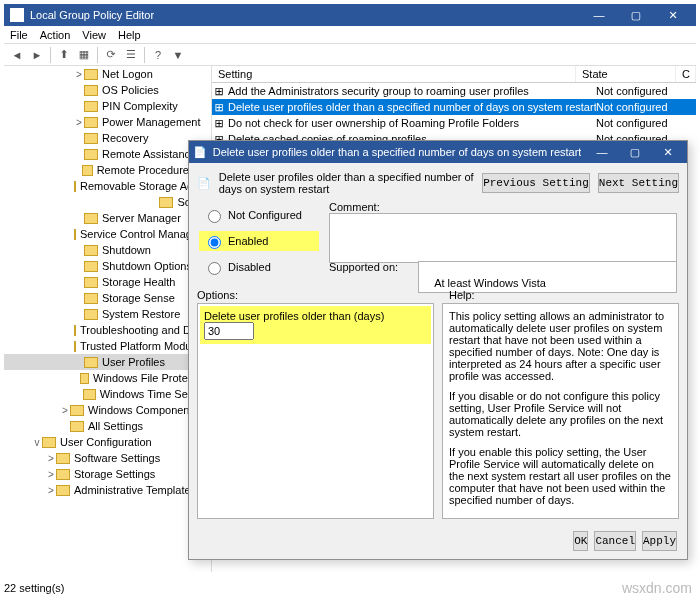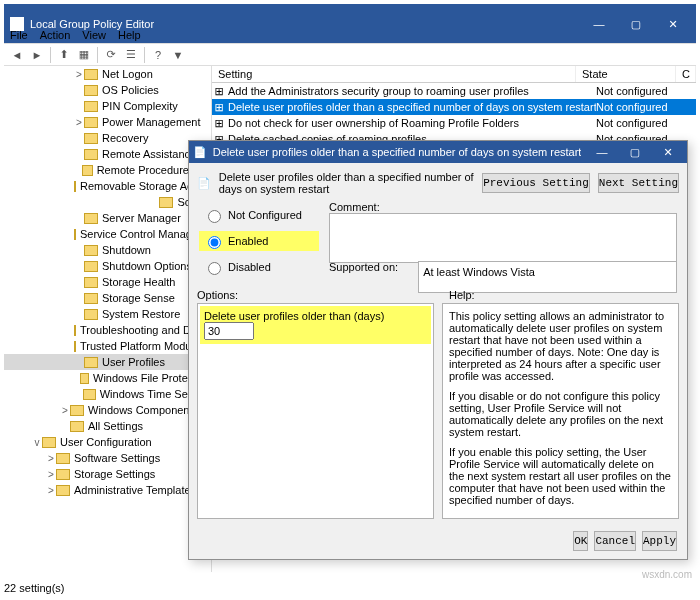--- a/index.html
+++ b/index.html
@@ -1,19 +1,19 @@
 <!DOCTYPE html>
 <html><head>
 <meta charset="utf-8">
 <style>
 * { box-sizing: border-box; font-family: "Segoe UI", Tahoma, sans-serif; font-size: 11px; }
 body { margin: 0; width: 700px; height: 600px; background: #fff; position: relative; overflow: hidden; }
 
 
-.titlebar { background: #2b579a; color: #fff; height: 40px; display: flex; align-items: center; padding: 0 6px; justify-content: space-between; position: absolute; top: 4px; left: 4px; right: 4px; }
+.titlebar { background: #2b579a; color: #fff; height: 22px; display: flex; align-items: center; padding: 0 6px; justify-content: space-between; position: absolute; top: 4px; left: 4px; right: 4px; }
 .titlebar .ticon { width: 14px; height: 14px; background: #fff; margin-right: 6px; display: inline-block; }
 .titlebar .right span { display: inline-block; width: 34px; text-align: center; }
 .menubar { position: absolute; top: 26px; left: 4px; right: 4px; height: 18px; display: flex; gap: 12px; padding: 0 6px; align-items: center; border-bottom: 1px solid #ddd; }
 .toolbar { position: absolute; top: 44px; left: 4px; right: 4px; height: 22px; display: flex; align-items: center; gap: 2px; padding: 0 4px; border-bottom: 1px solid #ddd; }
 .toolbar .tbtn { width: 18px; height: 18px; display: inline-flex; align-items: center; justify-content: center; color: #555; }
 .toolbar .sep { width: 1px; height: 16px; background: #ccc; margin: 0 2px; }
 
 .tree { position: absolute; top: 66px; left: 4px; width: 208px; bottom: 28px; overflow: hidden; border-right: 1px solid #ddd; }
 .tree-item { display: flex; align-items: center; height: 16px; white-space: nowrap; }
 .tree-item .tw { width: 10px; text-align: center; color: #666; font-size: 10px; }
@@ -39,21 +39,21 @@
 .dlg-body { padding: 8px; position: relative; height: calc(100% - 22px); }
 .dlg-row1 { display: flex; align-items: center; gap: 8px; }
 .dlg-row1 .pname { flex: 1; }
 .wbtn { background: #e1e1e1; border: 1px solid #adadad; padding: 3px 0; font-family: Liberation Mono, monospace; }
 .radios { display: flex; flex-direction: column; gap: 6px; margin: 10px 0 0 2px; width: 120px; }
 .radios label { display: flex; align-items: center; gap: 4px; padding: 2px 4px; }
 .radios label.hl { background: #ffff66; }
 .comment-area { position: absolute; left: 140px; top: 38px; right: 10px; }
 .comment-area textarea { width: 100%; height: 50px; border: 1px solid #b0b0b0; resize: none; }
 .supported { position: absolute; left: 140px; top: 98px; right: 10px; display: flex; gap: 20px; }
-.supported .box { flex: 1; border: 1px solid #b0b0b0; background: #fff; padding: 4px; height: 32px; }
+.supported .box { flex: 1; border: 1px solid #b0b0b0; background: #fff; padding: 15px; height: 32px; }
 .opts-help { position: absolute; left: 8px; right: 8px; top: 140px; display: flex; gap: 8px; bottom: 40px; }
 .opts, .help { flex: 1; border: 1px solid #b0b0b0; background: #fff; padding: 6px; overflow: auto; }
 .opts .hl { background: #ffff66; padding: 4px; margin: -4px -4px 24px -4px; }
 .opts input[type=number] { width: 50px; }
 .help p { margin: 0 0 8px 0; }
 .dlg-foot { position: absolute; bottom: 8px; right: 10px; display: flex; gap: 6px; }
 .lbl { color: #000; }
 .sect-label { position: absolute; left: 8px; top: 126px; }
 .sect-label2 { position: absolute; left: 260px; top: 126px; }
 </style>
@@ -320,13 +320,13 @@
         </div>
     </div>
     <div class="dlg-foot">
       <button class="wbtn">OK</button>
       <button class="wbtn">Cancel</button>
       <button class="wbtn">Apply</button>
     </div>
   </div>
 </div>
 
-<div style="position:absolute;bottom:20px;right:8px;color:#bbb;font-size:10px">wsxdn.com</div>
+<div style="position:absolute;bottom:4px;right:8px;color:#bbb;font-size:14px">wsxdn.com</div>
 
 </body></html>

